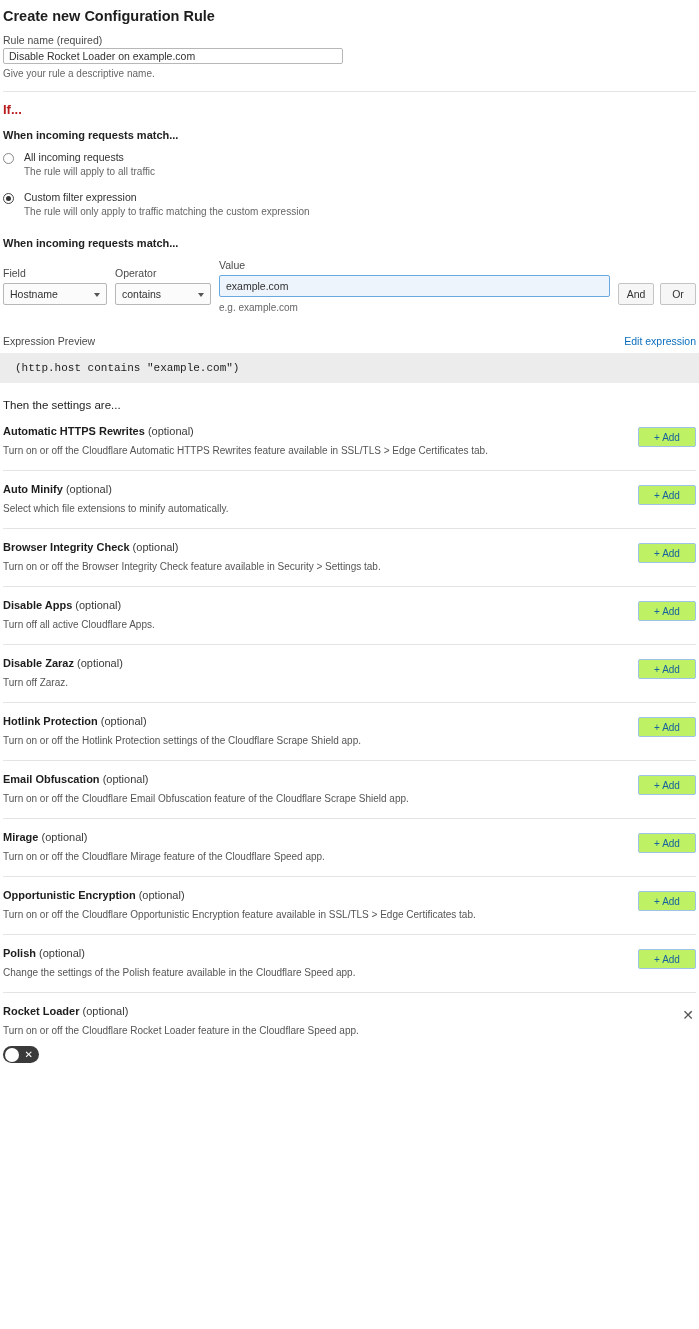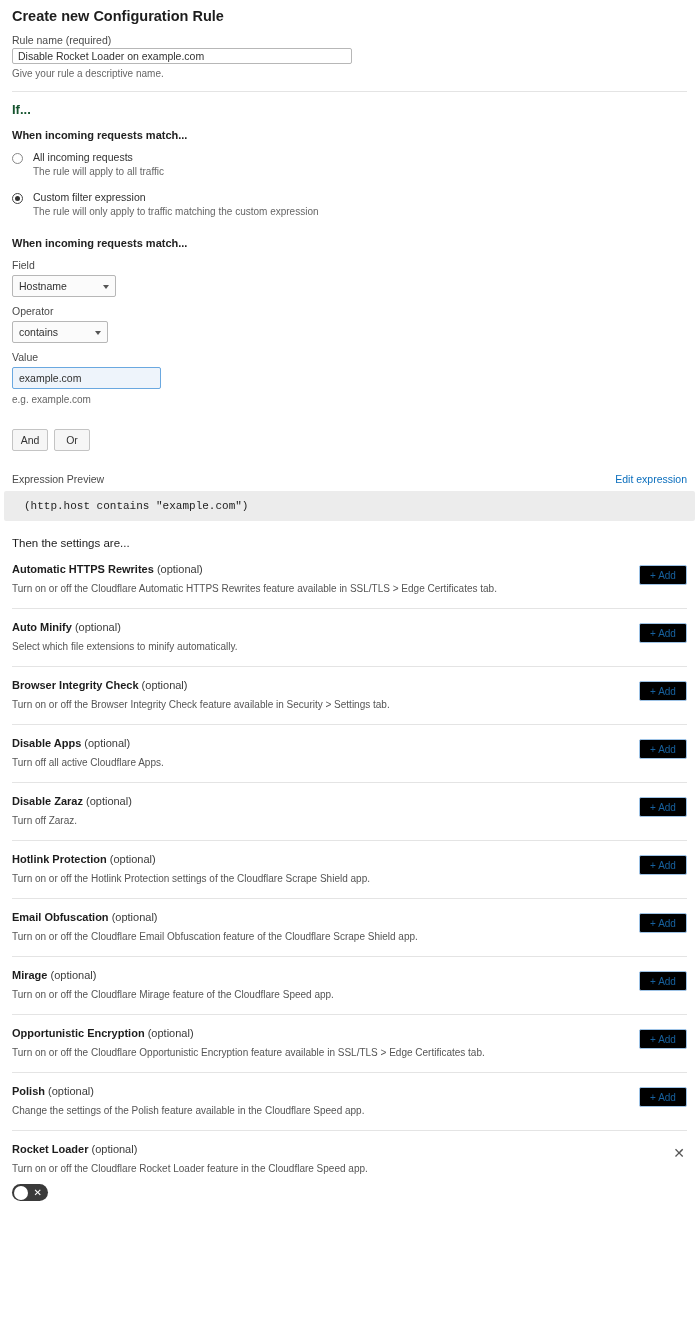--- a/index.html
+++ b/index.html
@@ -3,21 +3,21 @@
 <meta charset="utf-8">
 <style>
   * { box-sizing: border-box; }
   html, body {
     margin: 0; padding: 0;
     width: 699px;
     background: #ffffff;
     font-family: "Liberation Sans", sans-serif;
     color: #313131;
   }
-  .page { width: 699px; padding: 0 12px; }
+  .page { width: 699px; padding: 0 3px; }
 
   .page-title {
     font-size: 14.5px;
     font-weight: bold;
     color: #1d1d1d;
     padding: 8px 0 10px 0;
     margin: 0;
   }
 
   .field-label {
@@ -45,21 +45,21 @@
 
   .hr {
     border: none;
     border-top: 1px solid #e4e4e4;
     margin: 12px 0 10px 0;
   }
 
   .section-head {
     font-size: 13px;
     font-weight: bold;
-    color: #14532d;
+    color: #b91c1c;
     margin: 0 0 12px 0;
   }
   .subsection-head {
     font-size: 11px;
     font-weight: bold;
     color: #222;
     margin: 0 0 10px 0;
   }
 
   .radio-row {
@@ -84,23 +84,22 @@
     left: 2px; top: 2px;
     width: 5px; height: 5px;
     border-radius: 50%;
     background: #333;
   }
   .radio-title { font-size: 10.5px; color: #313131; }
   .radio-desc { font-size: 10px; color: #666; margin-top: 3px; }
 
   .filter-grid {
     display: flex;
-    align-items: flex-start;
+    align-items: center;
     gap: 8px;
-    flex-direction: column;
   }
   .col-field { width: 104px; }
   .col-op { width: 96px; }
   .col-value { flex: 1; }
   .col-btns { display: flex; gap: 6px; padding-top: 16px; }
 
   .col-head {
     font-size: 10.5px;
     color: #4a4a4a;
     margin-bottom: 4px;
@@ -199,25 +198,25 @@
   .setting-title {
     font-size: 11px;
     color: #1d1d1d;
     margin-bottom: 7px;
   }
   .setting-title b { font-weight: bold; }
   .setting-title span.opt { font-weight: normal; color: #3a3a3a; }
   .setting-desc { font-size: 10px; color: #555; margin-top: 8px; }
   .add-btn {
     flex: none;
-    width: 48px;
+    width: 58px;
     height: 20px;
     border: 1px solid #9ec3e6;
     border-radius: 2px;
-    background: #000000;
+    background: #bef264;
     color: #17619e;
     font-size: 10px;
     font-family: "Liberation Sans", sans-serif;
     cursor: pointer;
     margin-top: 2px;
   }
   .close-x {
     flex: none;
     width: 16px;
     height: 16px;

